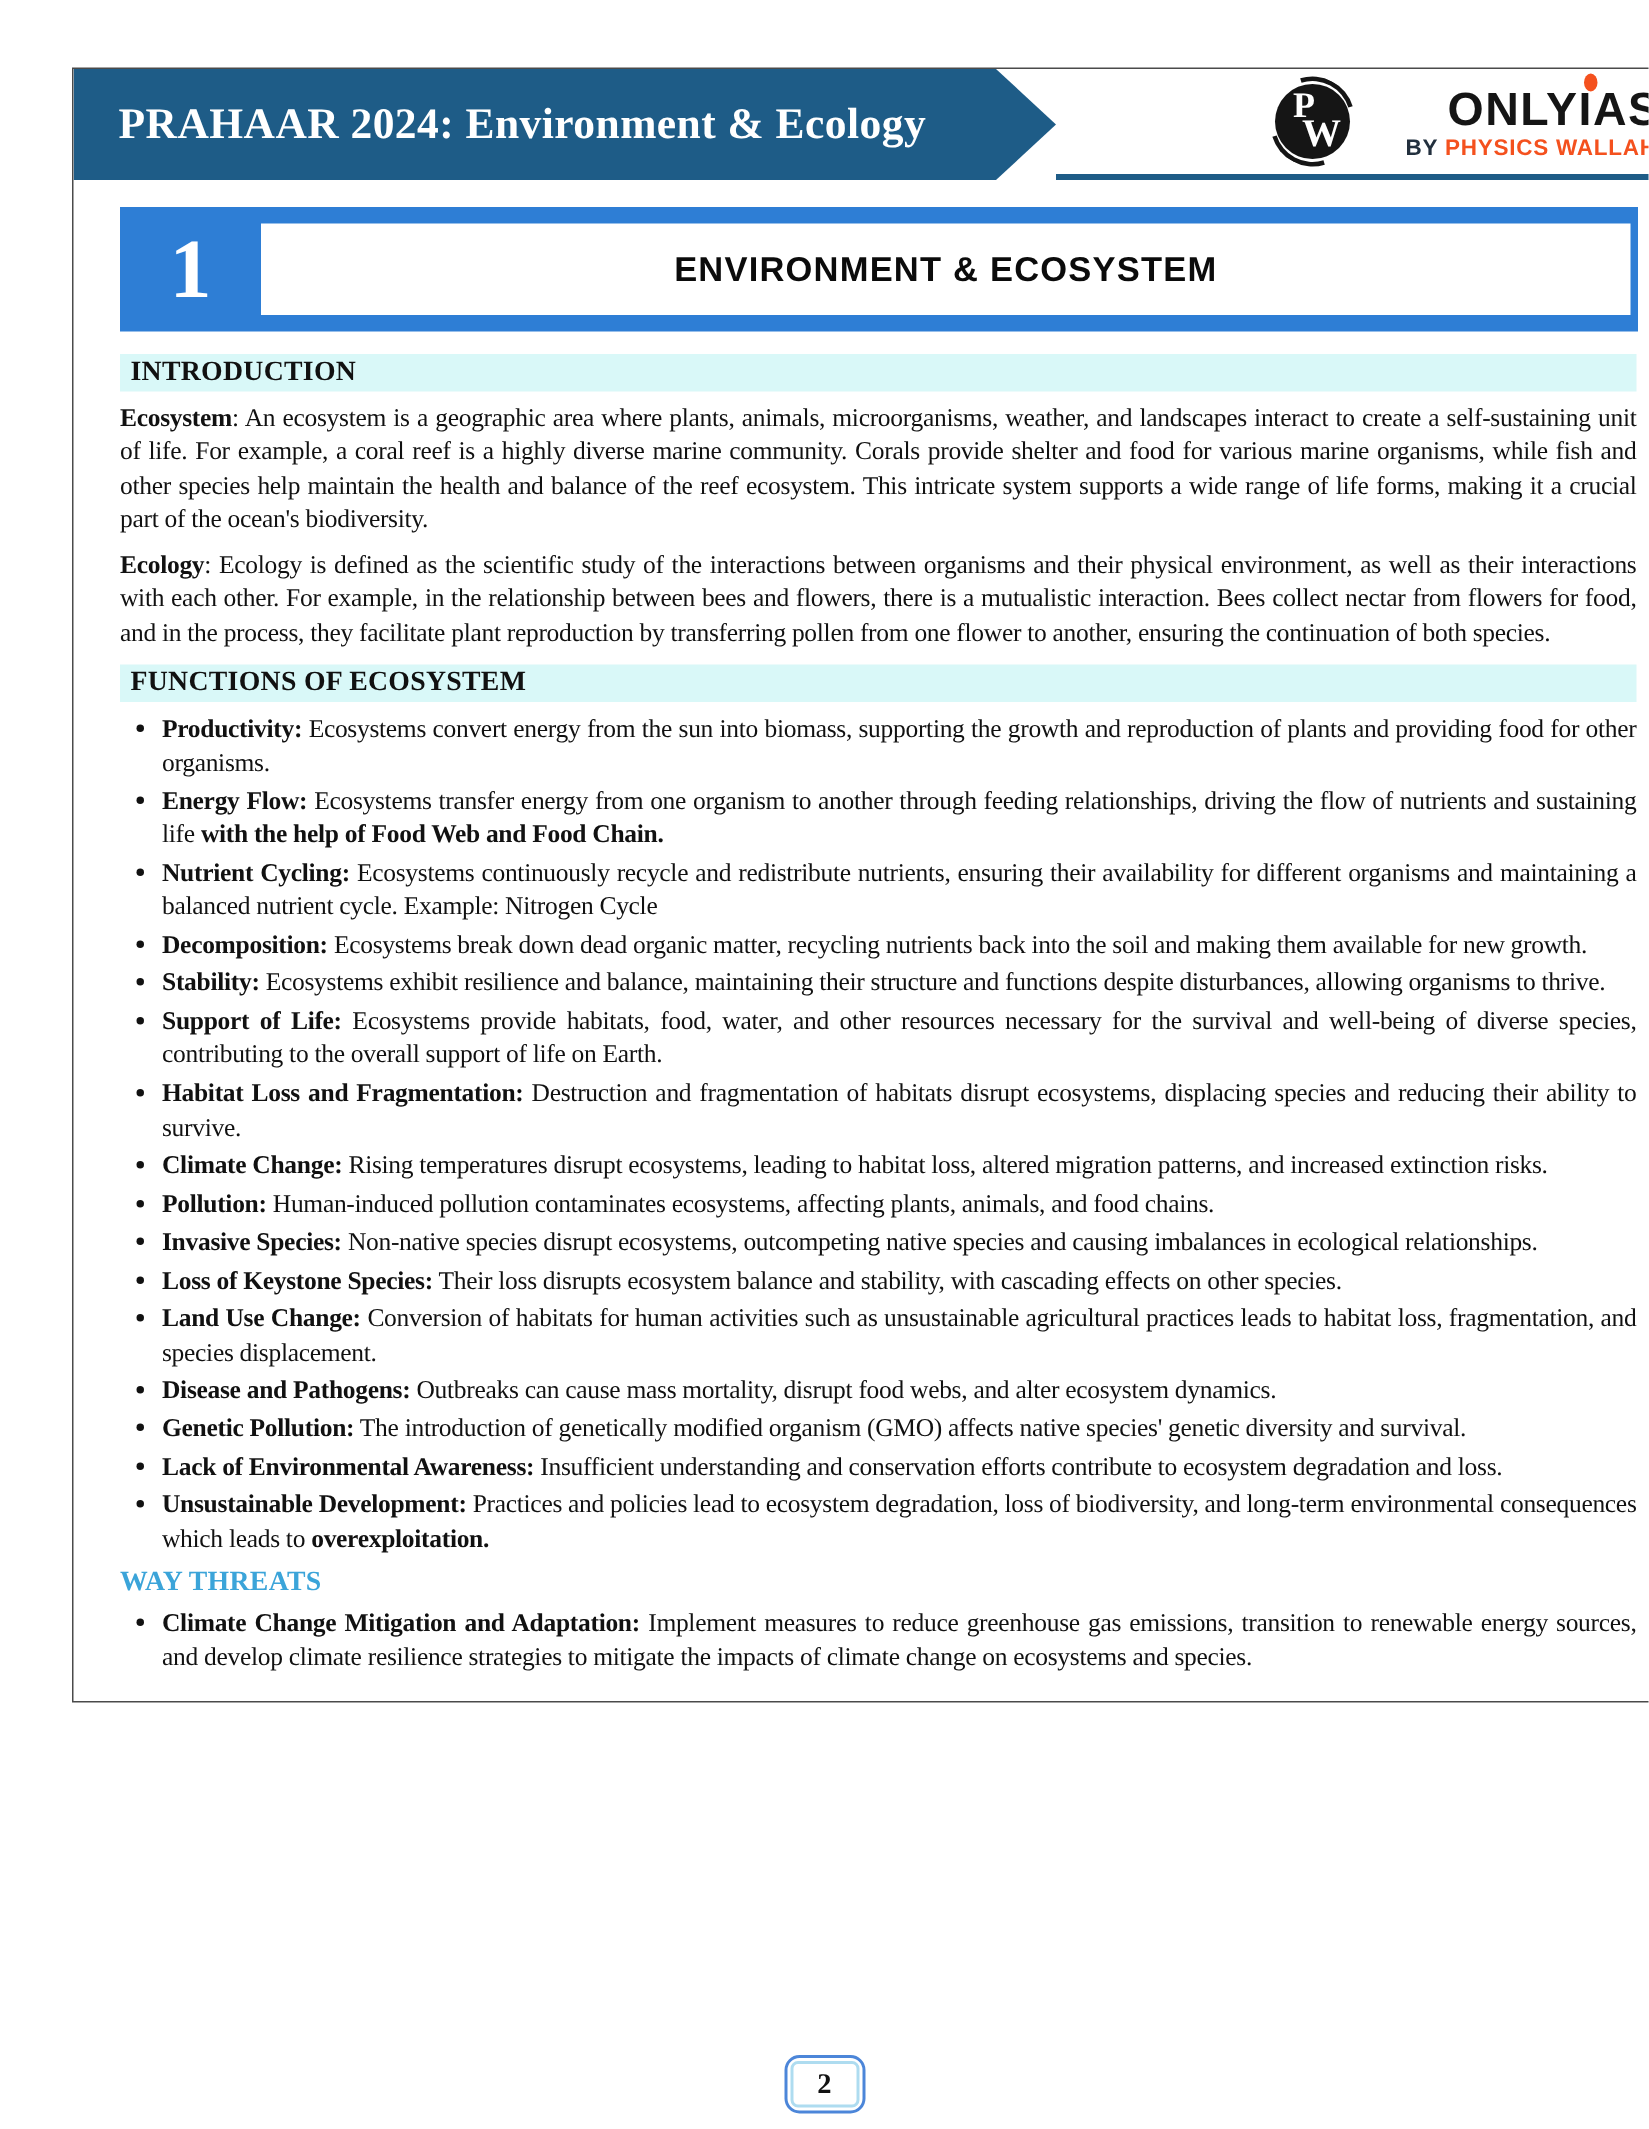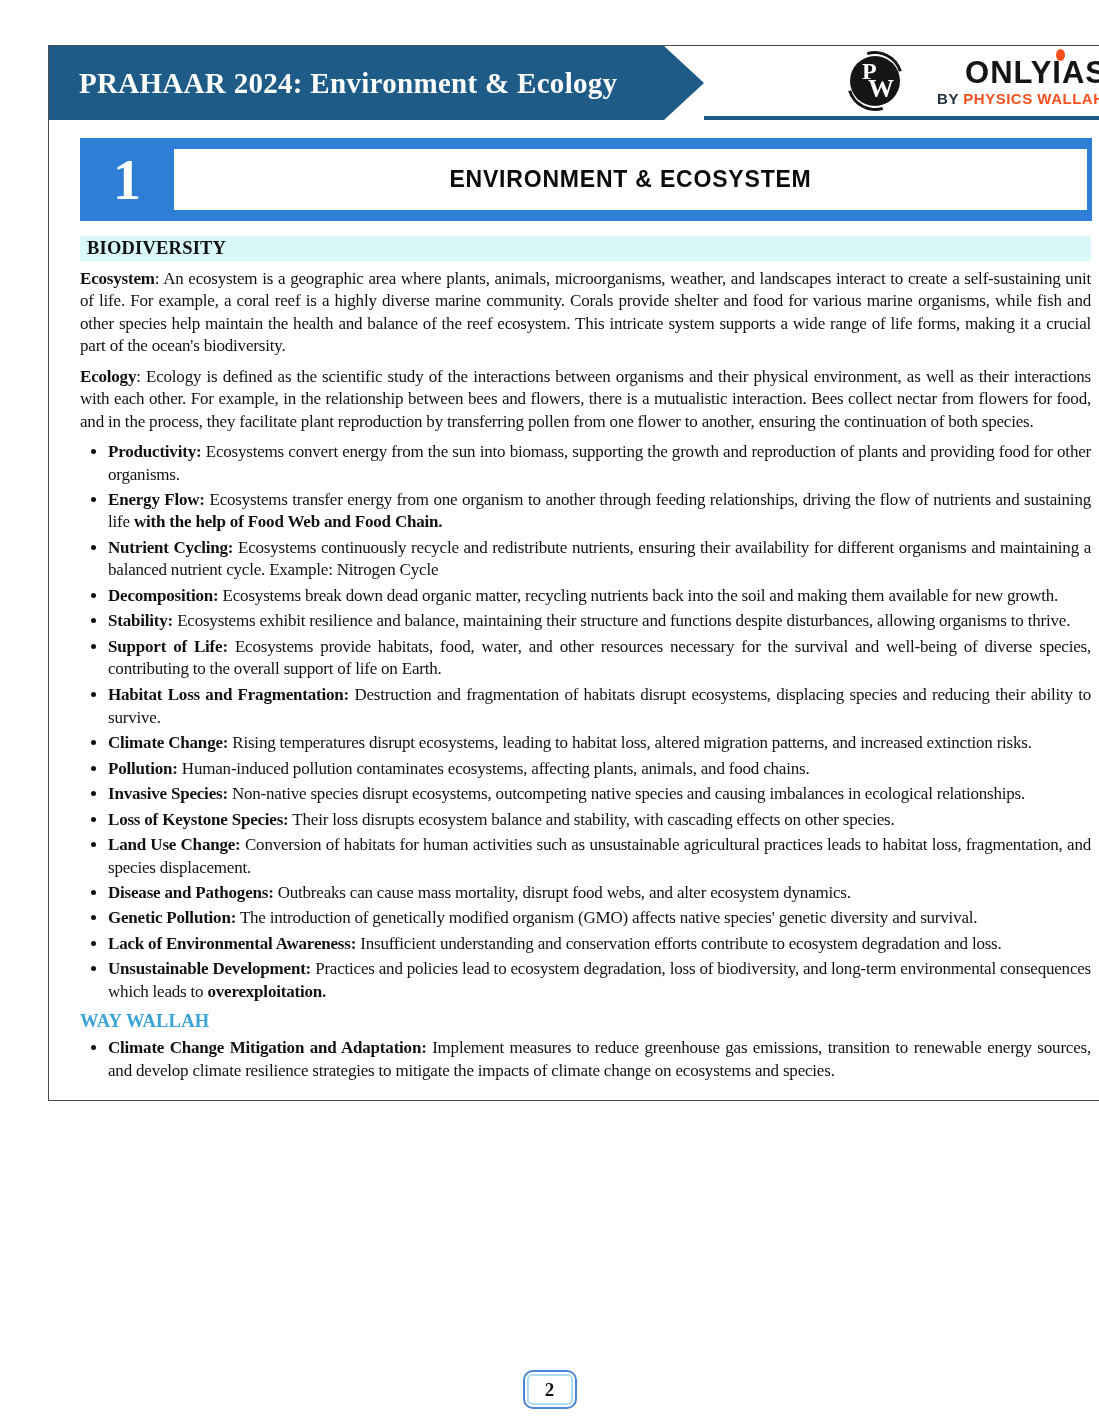--- a/index.html
+++ b/index.html
@@ -154,29 +154,30 @@
 
   <div class="chapter-banner">
     <div class="chapter-number">1</div>
     <div class="chapter-title-bar">
       <span class="chapter-title">ENVIRONMENT &amp; ECOSYSTEM</span>
     </div>
   </div>
 
   <div class="content">
 
-    <div class="section-heading">BIODIVERSITY</div>
+    <div class="section-heading">INTRODUCTION</div>
 
     <div>
 
         <p class="para"><span class="p-label">Ecosystem</span><span class="p-sep">:</span> <span>An ecosystem is a geographic area where plants, animals, microorganisms, weather, and landscapes interact to create a self-sustaining unit of life. For example, a coral reef is a highly diverse marine community. Corals provide shelter and food for various marine organisms, while fish and other species help maintain the health and balance of the reef ecosystem. This intricate system supports a wide range of life forms, making it a crucial part of the ocean's biodiversity.</span></p>
 
         <p class="para"><span class="p-label">Ecology</span><span class="p-sep">:</span> <span>Ecology is defined as the scientific study of the interactions between organisms and their physical environment, as well as their interactions with each other. For example, in the relationship between bees and flowers, there is a mutualistic interaction. Bees collect nectar from flowers for food, and in the process, they facilitate plant reproduction by transferring pollen from one flower to another, ensuring the continuation of both species.</span></p>
       </div>
 
+    <div class="section-heading">FUNCTIONS OF ECOSYSTEM</div>
 
     <ul class="bullets">
 
         <li><span class="b-label">Productivity:</span> <span class="b-text">Ecosystems convert energy from the sun into biomass, supporting the growth and reproduction of plants and providing food for other organisms.</span> </li>
 
         <li><span class="b-label">Energy Flow:</span> <span class="b-text">Ecosystems transfer energy from one organism to another through feeding relationships, driving the flow of nutrients and sustaining life</span> <span class="b-bold">with the help of Food Web and Food Chain.</span></li>
 
         <li><span class="b-label">Nutrient Cycling:</span> <span class="b-text">Ecosystems continuously recycle and redistribute nutrients, ensuring their availability for different organisms and maintaining a balanced nutrient cycle. Example: Nitrogen Cycle</span> </li>
 
         <li><span class="b-label">Decomposition:</span> <span class="b-text">Ecosystems break down dead organic matter, recycling nutrients back into the soil and making them available for new growth.</span> </li>
@@ -203,21 +204,21 @@
 
         <li><span class="b-label">Disease and Pathogens:</span> <span class="b-text">Outbreaks can cause mass mortality, disrupt food webs, and alter ecosystem dynamics.</span> </li>
 
         <li><span class="b-label">Genetic Pollution:</span> <span class="b-text">The introduction of genetically modified organism (GMO) affects native species' genetic diversity and survival.</span> </li>
 
         <li><span class="b-label">Lack of Environmental Awareness:</span> <span class="b-text">Insufficient understanding and conservation efforts contribute to ecosystem degradation and loss.</span> </li>
 
         <li><span class="b-label">Unsustainable Development:</span> <span class="b-text">Practices and policies lead to ecosystem degradation, loss of biodiversity, and long-term environmental consequences which leads to</span> <span class="b-bold">overexploitation.</span></li>
       </ul>
 
-    <div class="subhead">WAY WALLAH</div>
+    <div class="subhead">WAY THREATS</div>
 
     <ul class="bullets">
 
         <li><span class="b-label">Climate Change Mitigation and Adaptation:</span> <span class="b-text">Implement measures to reduce greenhouse gas emissions, transition to renewable energy sources, and develop climate resilience strategies to mitigate the impacts of climate change on ecosystems and species.</span> </li>
       </ul>
 
   </div>
 </div>
 
 <div class="footer" style="position:absolute;left:0;right:0;top:1362px;">

